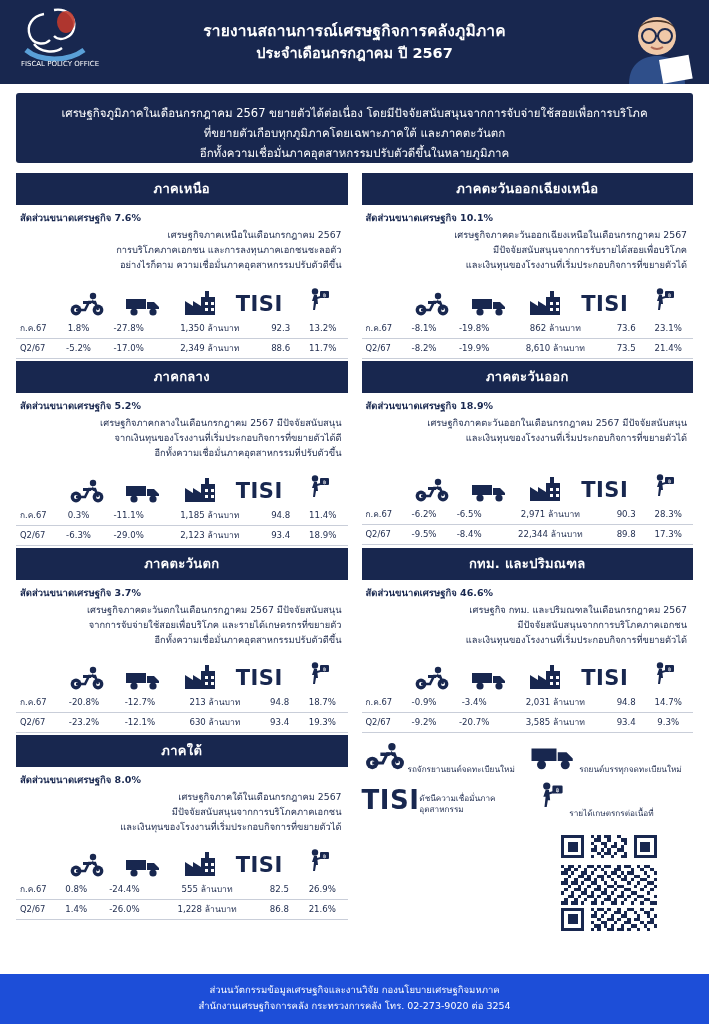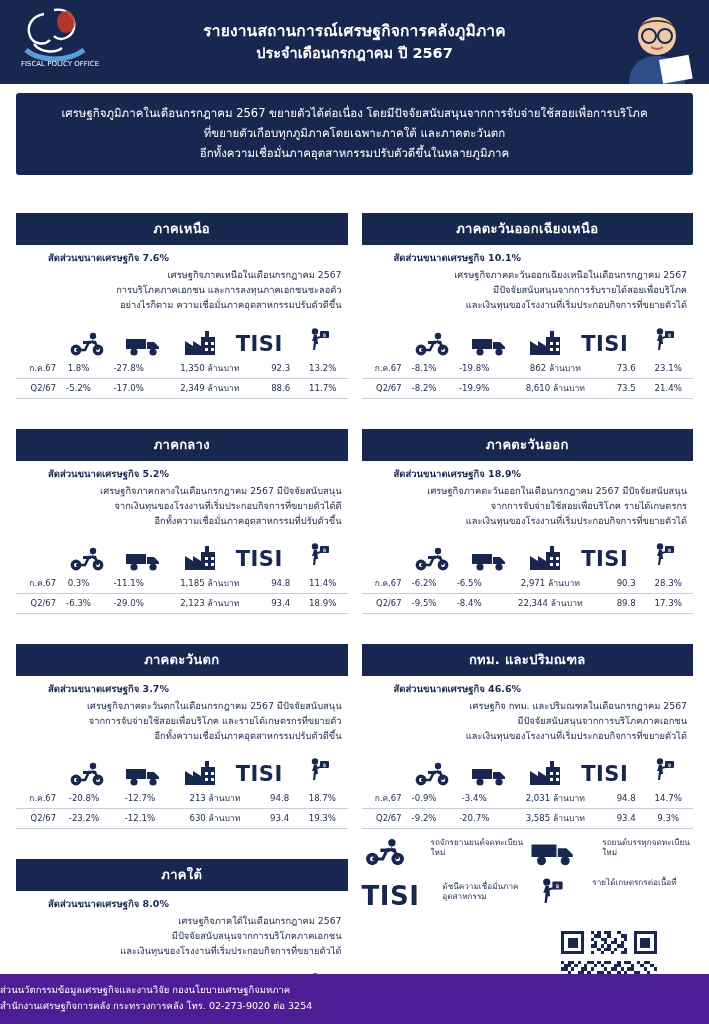--- a/index.html
+++ b/index.html
@@ -49,21 +49,21 @@
     right: 10px; top: 2px;
     width: 84px; height: 82px;
   }
 
   
   .intro {
     margin: 9px 16px 0 16px;
     background: #18274f;
     color: #ffffff;
     border-radius: 3px;
-    padding: 10px 14px 12px 14px;
+    padding: 10px 14px 0 14px;
     text-align: center;
     font-size: 11.5px;
     line-height: 1.75;
   }
 
   
   .grid {
     margin: 10px 16px 0 16px;
     display: grid;
     grid-template-columns: 1fr 1fr;
@@ -73,28 +73,26 @@
   .region { margin-bottom: 2px; }
 
   .region-title {
     background: #18274f;
     color: #ffffff;
     text-align: center;
     font-size: 13px;
     font-weight: bold;
     padding: 5px 0 6px 0;
     letter-spacing: .3px;
-    margin-top: 28px;
   }
   .region-share {
     font-size: 9.5px;
     font-weight: bold;
     color: #18274f;
     padding: 5px 0 2px 4px;
-    margin-left: 28px;
   }
   .region-desc {
     text-align: right;
     font-size: 9.3px;
     line-height: 1.62;
     color: #1d2a4d;
     padding: 0 6px 2px 6px;
     min-height: 46px;
   }
 
@@ -125,53 +123,54 @@
     font-size: 8.6px;
     color: #1d2a4d;
   }
   table.data td {
     padding: 2.5px 0;
     text-align: center;
     white-space: nowrap;
   }
   table.data td.lbl {
     width: 40px;
-    text-align: right;
+    text-align: left;
     padding-left: 4px;
     font-size: 8.4px;
   }
   table.data tr.rowline td { border-bottom: 1px solid #c9ced9; }
   .legend {
     padding-top: 6px;
   }
   .legend-tisi {
     font-weight: bold; font-size: 26px; color: #18274f; letter-spacing: .5px;
   }
   .legend-grid {
     display: grid;
     grid-template-columns: 1fr 1fr;
     align-items: center;
     column-gap: 4px;
     row-gap: 6px;
   }
-  .legend-item { display:flex; align-items:flex-start; gap:23px; }
+  .legend-item { display:flex; align-items:flex-end; gap:0; }
   .legend-item .lt { font-size: 8.2px; line-height: 1.3; }
 
   .qr {
     width: 96px; height: 96px;
     margin: 10px 0 0 auto;
     margin-right: 36px;
   }
 
   
   .footer {
     position: absolute;
     left: 0; right: 0; bottom: 0;
-    background: #4c1d95;
+    background: #1d4ed8;
     color: #ffffff;
+    text-align: center;
     font-size: 9.5px;
     line-height: 1.7;
     padding: 8px 0 10px 0;
   }
 </style>
 </head>
 <body>
 
 <div class="page">
 
@@ -470,21 +469,20 @@
         </tr>
       </tbody>
         </table>
     </div>
 
     <div class="region">
       <div class="region-title">ภาคตะวันออก</div>
       <div class="region-share">สัดส่วนขนาดเศรษฐกิจ 18.9%</div>
       <div class="region-desc">
         <div>เศรษฐกิจภาคตะวันออกในเดือนกรกฎาคม 2567 มีปัจจัยสนับสนุน</div>
-        <div>จากการจับจ่ายใช้สอยเพื่อบริโภค รายได้เกษตรกร</div>
         <div>และเงินทุนของโรงงานที่เริ่มประกอบกิจการที่ขยายตัวได้</div>
       </div>
       <div class="icon-row">
         <div class="icon-cell"></div>
         <div class="icon-cell">
           <svg width="38" height="26" viewBox="0 0 38 26">
               <g fill="#18274f">
                 <circle cx="8" cy="19" r="5.4"></circle>
                 <circle cx="30" cy="19" r="5.4"></circle>
                 <circle cx="8" cy="19" r="2" fill="#fff"></circle>

